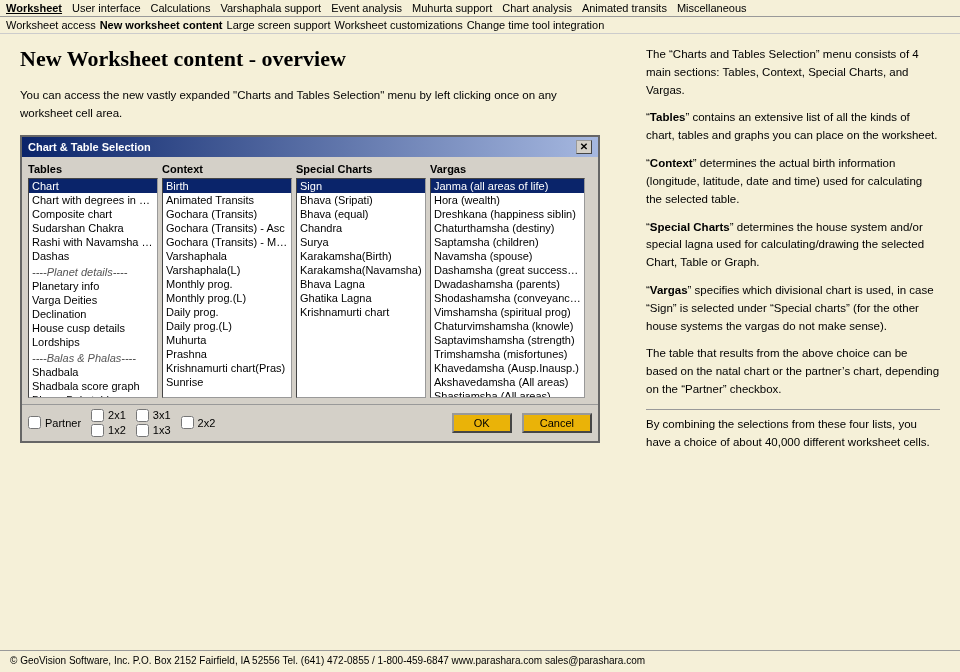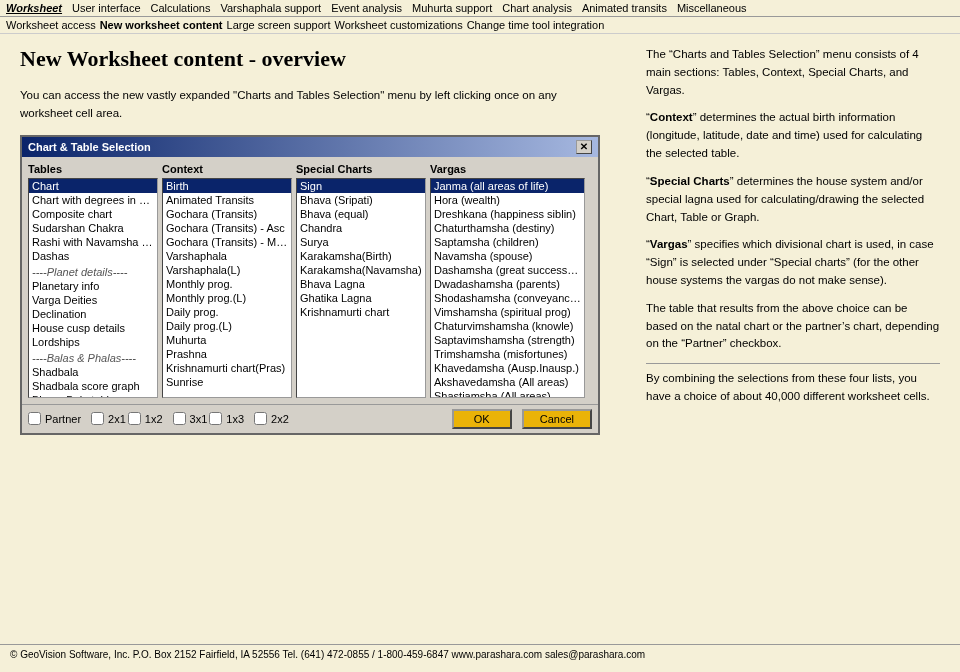--- a/index.html
+++ b/index.html
@@ -24,21 +24,20 @@
     }
     .menu-item {
       font-size: 11px;
       cursor: pointer;
       color: #000;
       white-space: nowrap;
     }
     .menu-item.bold {
       font-weight: bold;
       text-decoration: underline;
-      font-style: italic;
     }
 
     
     #sub-menu {
       background: #f5f0d8;
       border-bottom: 1px solid #ccc;
       padding: 2px 6px;
       display: flex;
       align-items: center;
       gap: 4px;
@@ -179,21 +178,21 @@
 
     .checkbox-group {
       display: flex;
       align-items: center;
       gap: 4px;
       font-size: 11px;
     }
 
     .checkbox-col {
       display: flex;
-      flex-direction: row;
+      flex-direction: column;
       gap: 2px;
     }
 
     .dialog-btn {
       background: #eab308;
       border: 2px outset #999;
       padding: 2px 16px;
       font-size: 11px;
       cursor: pointer;
       min-width: 60px;
@@ -217,21 +216,21 @@
     }
 
     
     #footer {
       border-top: 1px solid #999;
       padding: 4px 10px;
       font-size: 10px;
       color: #000;
       background: #f5f0d8;
       position: fixed;
-      bottom: 8px;
+      bottom: 2px;
       left: 0;
       width: 960px;
     }
 
     
     .list-box::-webkit-scrollbar {
       width: 14px;
     }
     .list-box::-webkit-scrollbar-track {
       background: #d4d0c8;
@@ -395,20 +394,23 @@
         <div style="flex:1"></div>
         <button class="dialog-btn">OK</button>
         <button class="dialog-btn">Cancel</button>
       </div>
     </div>
   </div>
 
   <div id="right-column">
     <p>The “Charts and Tables Selection” menu consists of 4 main sections: Tables, Context, Special Charts, and Vargas.</p>
     <p>
+      <span>“</span><span class="bold-term">Tables</span><span>” contains an extensive list of all the kinds of chart, tables and graphs you can place on the worksheet.</span>
+    </p>
+    <p>
       <span>“</span><span class="bold-term">Context</span><span>” determines the actual birth information (longitude, latitude, date and time) used for calculating the selected table.</span>
     </p>
     <p>
       <span>“</span><span class="bold-term">Special Charts</span><span>” determines the house system and/or special lagna used for calculating/drawing the selected Chart, Table or Graph.</span>
     </p>
     <p>
       <span>“</span><span class="bold-term">Vargas</span><span>” specifies which divisional chart is used, in case “Sign” is selected under “Special charts” (for the other house systems the vargas do not make sense).</span>
     </p>
     <p>The table that results from the above choice can be based on the natal chart or the partner’s chart, depending on the “Partner” checkbox.</p>
     <hr class="divider">

